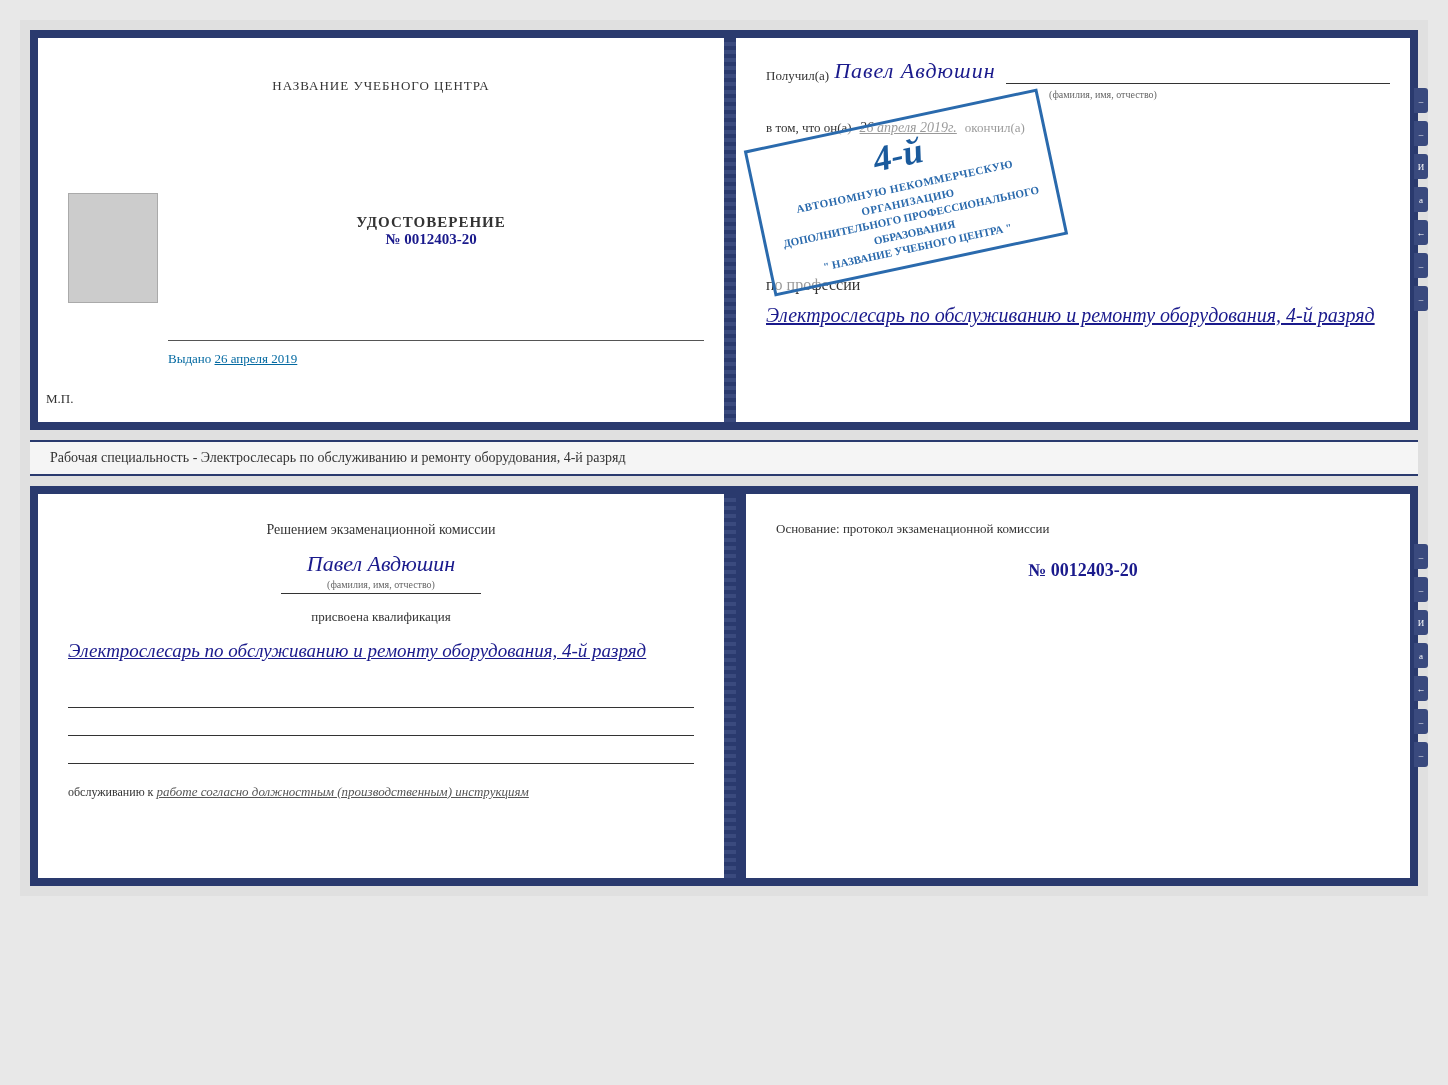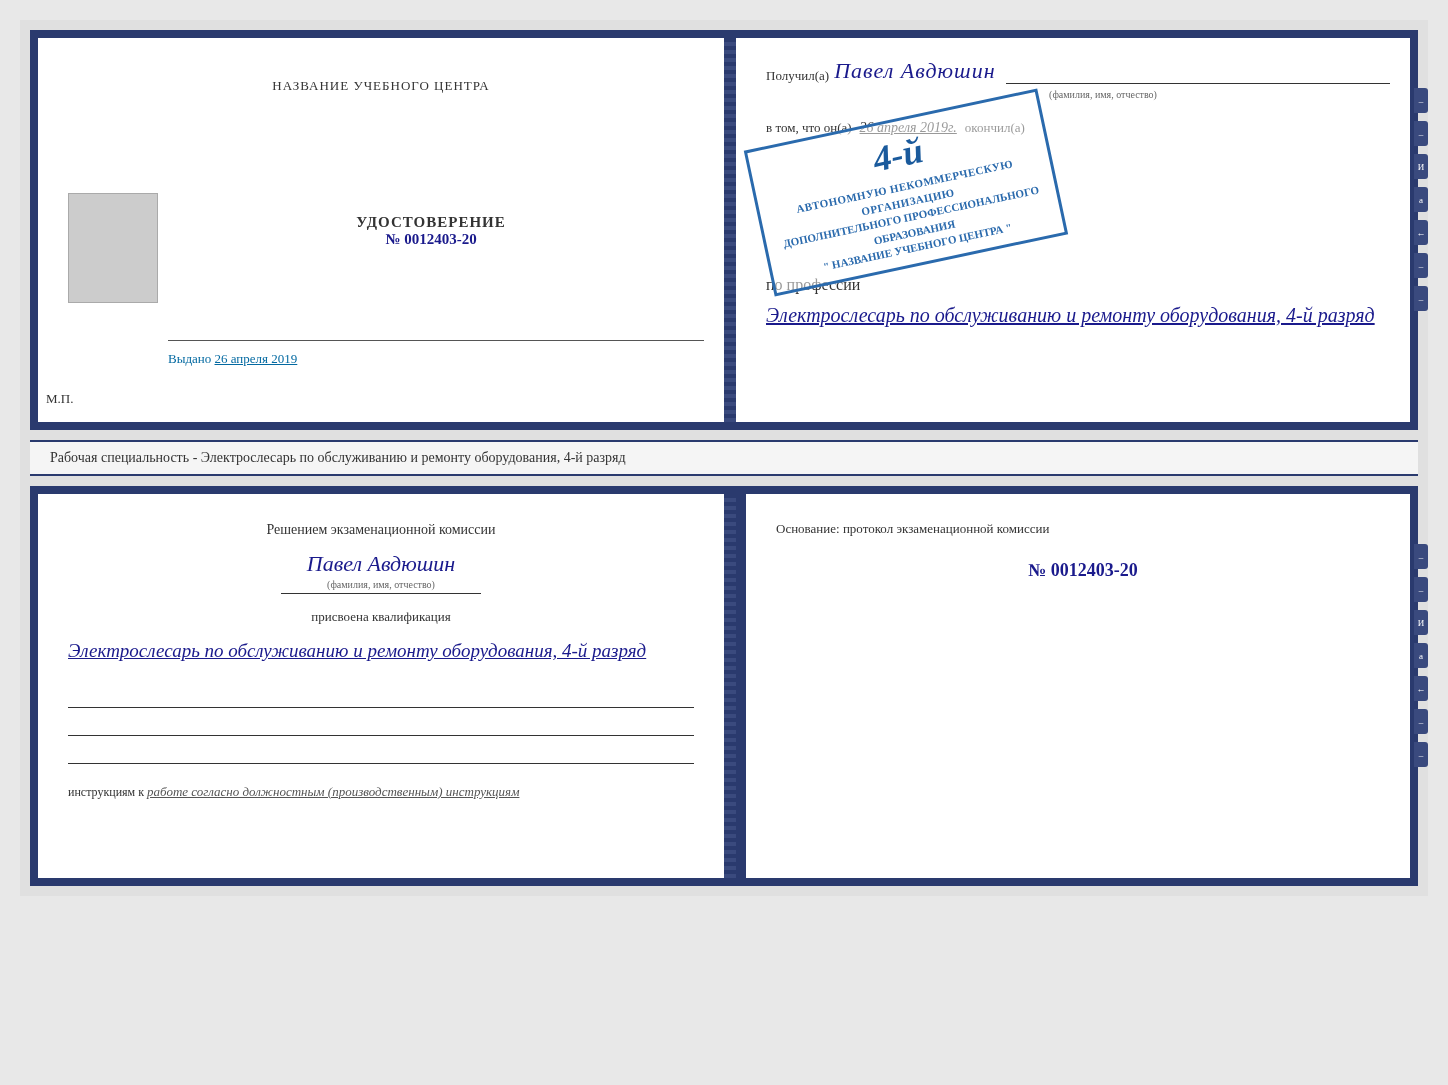--- a/index.html
+++ b/index.html
@@ -382,21 +382,21 @@
 
       <div class="qualification-label">присвоена квалификация</div>
 
       <span class="qualification-handwritten">Электрослесарь по обслуживанию и ремонту оборудования, 4-й разряд</span>
 
       <div class="signature-block"></div>
       <div class="signature-block"></div>
       <div class="signature-block"></div>
 
       <div style="margin-top:20px; font-size:12px; color:#333;">
-        <span>инструкциям к</span>
+        <span>обслуживанию к</span>
         <span class="allowed-handwritten">работе согласно должностным (производственным) инструкциям</span>
       </div>
     </div>
 
     <div style="width:12px; background: repeating-linear-gradient(0deg,#3a4a7e,#3a4a7e 4px,#2a3a6e 4px,#2a3a6e 8px); flex-shrink:0;"></div>
 
     <div class="right-panel-bottom" style="flex:1; position:relative;">
       <div class="basis-title">Основание: протокол экзаменационной комиссии</div>
 
       <div style="margin-bottom: 10px;">

